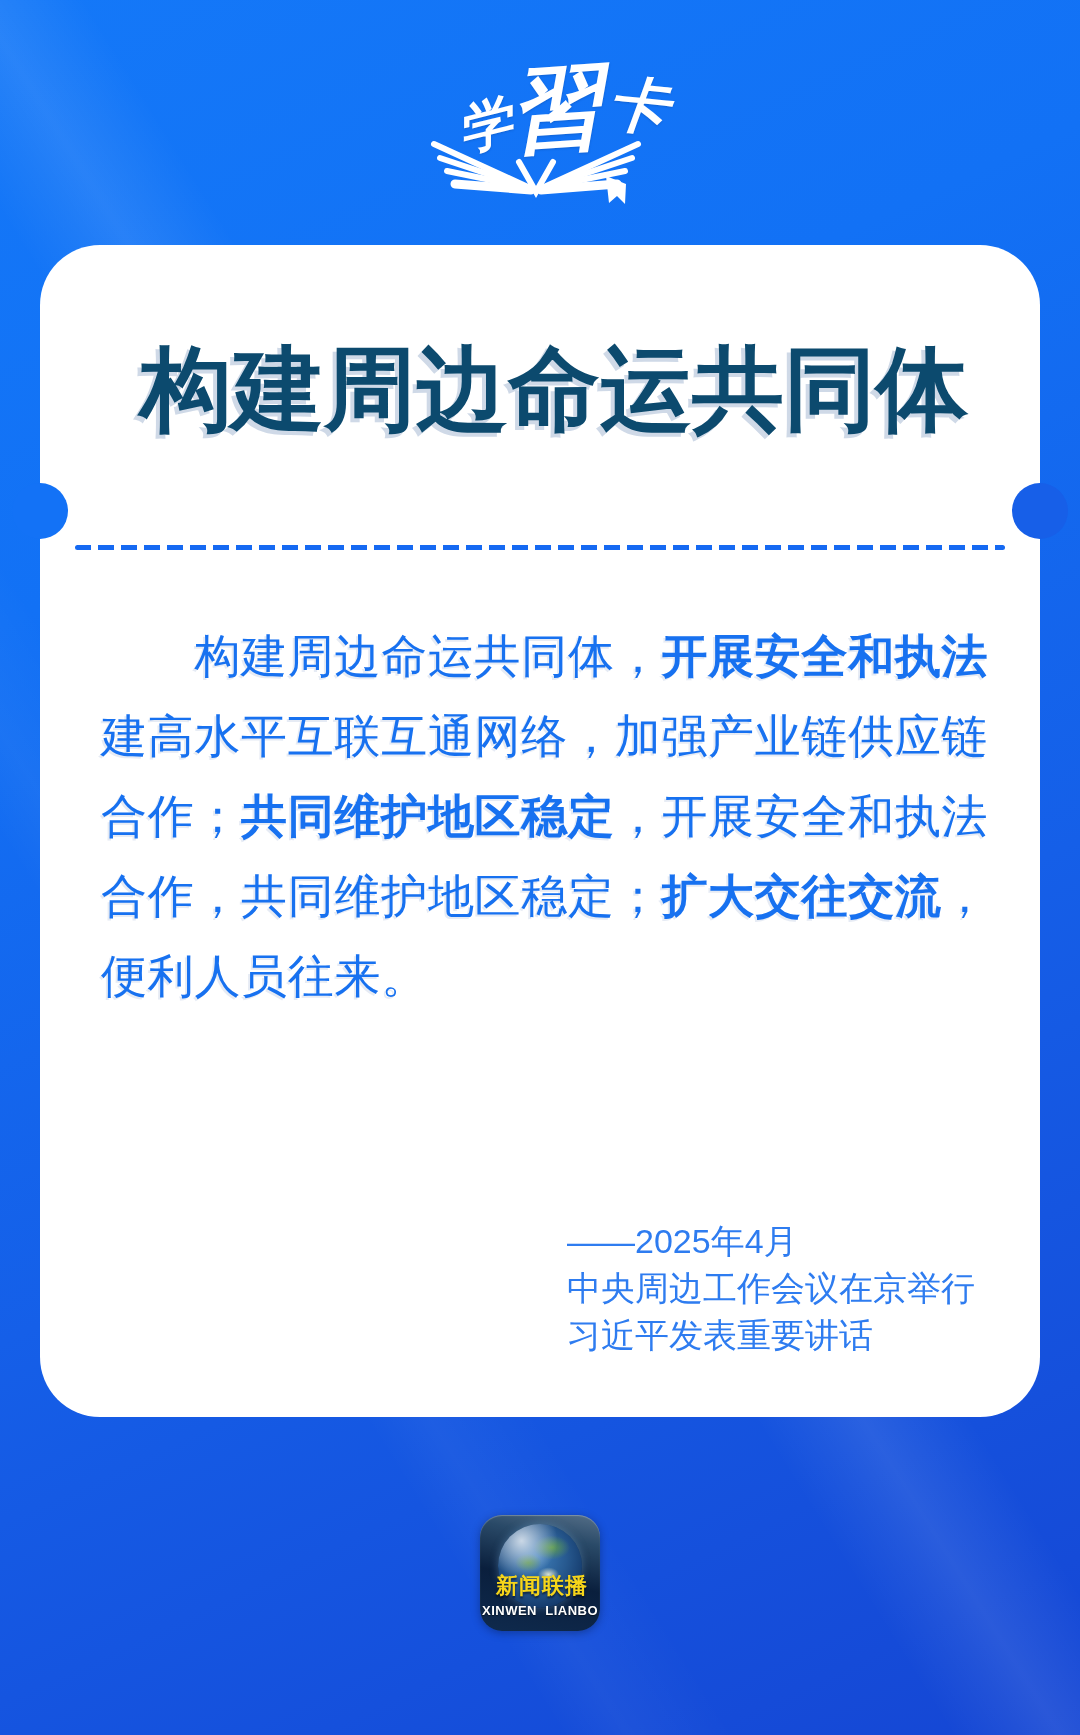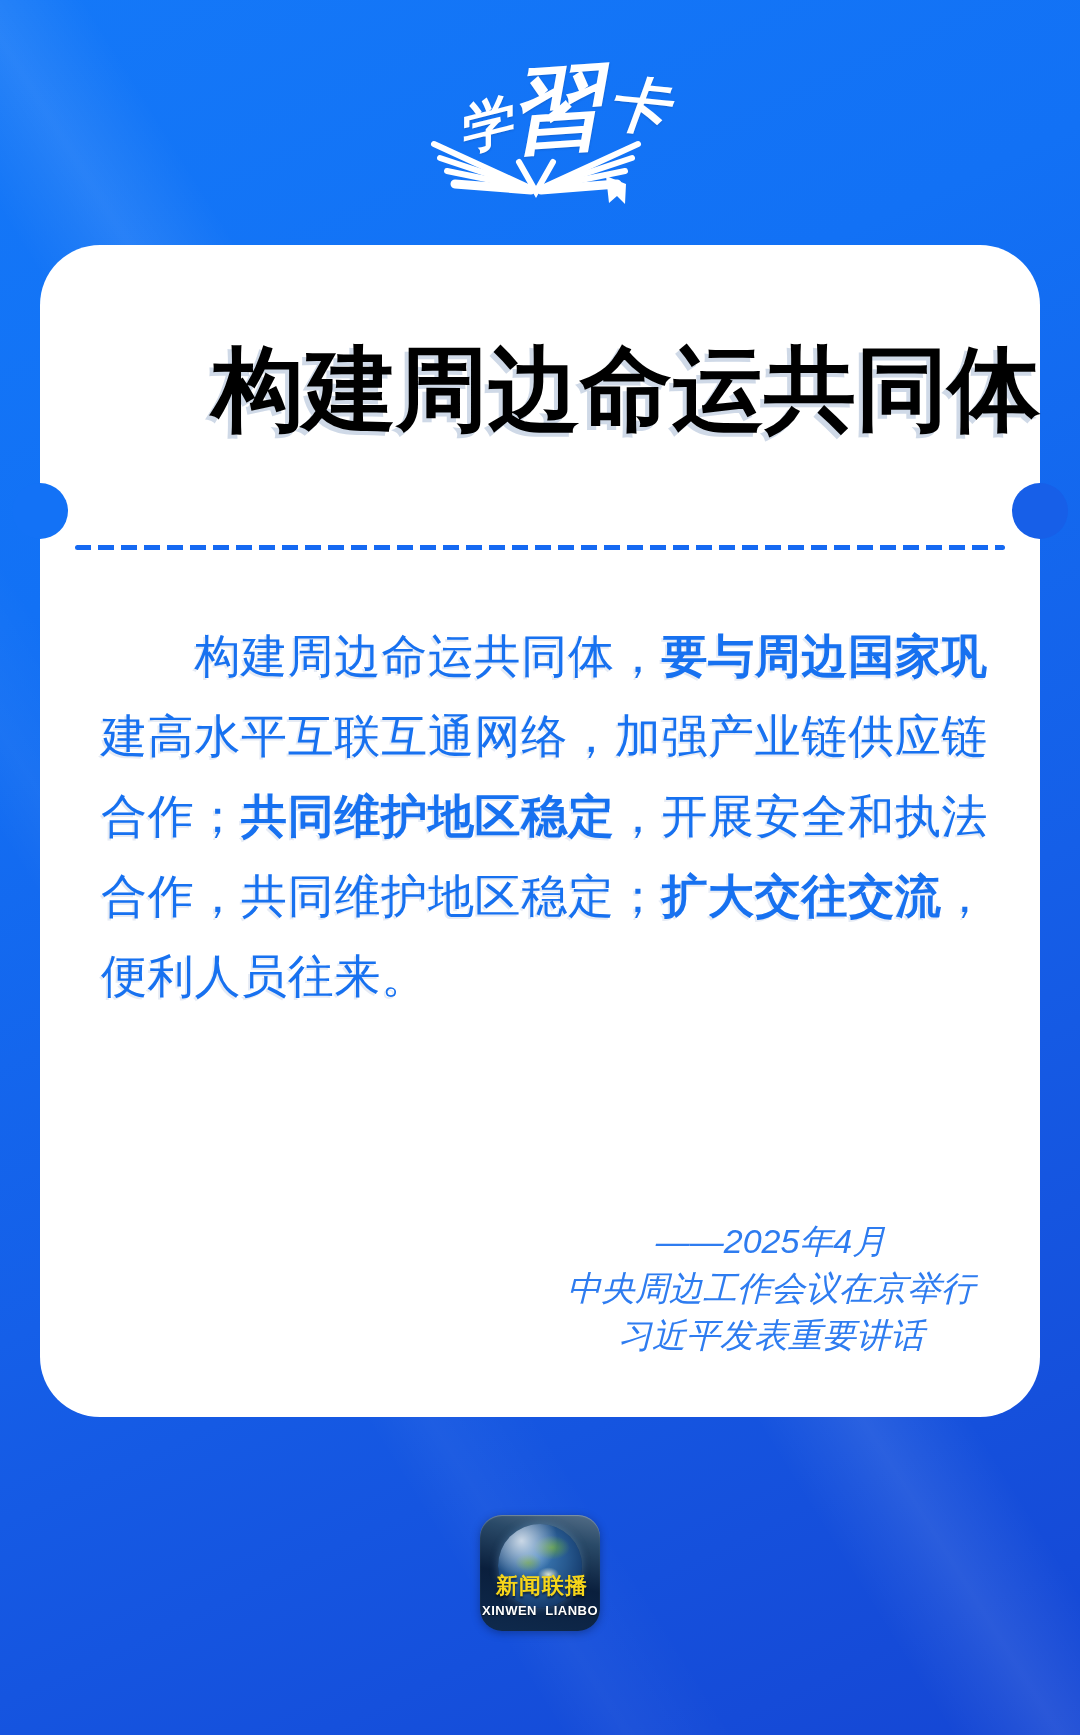--- a/index.html
+++ b/index.html
@@ -44,39 +44,38 @@
   }
   .notch-left{ left:-28px; background:#1372F6; }
   .notch-right{ left:calc(100% - 28px); background:#175FE8; }
   .dash{
     position:absolute; left:35px; top:300px; width:930px; height:5px;
     background:repeating-linear-gradient(90deg,#1569F2 0 16px,transparent 16px 23px);
     border-radius:3px;
   }
   .title{
     position:absolute; left:0; top:90px; width:100%;
-    text-align:right; font-size:92px; line-height:108px; font-weight:900;
-    color:#000000; letter-spacing:0px;
+    text-align:center; font-size:92px; line-height:108px; font-weight:900;
+    color:#0c4a6e; letter-spacing:0px;
     text-shadow:-4px 4px 0 rgba(168,186,212,0.55);
     padding-left:28px;
   }
   .card-body{
     position:absolute; left:61px; top:371px; width:890px;
     color:#1771F0;
   }
   .body-line{
     height:80px; line-height:80px; font-size:46px; letter-spacing:0.7px;
     white-space:nowrap; font-weight:400;
     text-shadow:-2px 2px 0 rgba(183,199,224,0.35);
   }
   .body-line .bold{ font-weight:900; }
   .attribution{
-    position:absolute; right:65px; top:973px; text-align:center;
+    position:absolute; right:65px; top:973px; text-align:left;
     color:#2E7CF0;
-    font-style:italic;
   }
   .att-line{ font-size:34px; line-height:47px; font-weight:400; }
 
   
   .badge{
     position:absolute; left:480px; top:1515px; width:120px; height:116px;
     border-radius:22px; overflow:hidden;
     background:linear-gradient(192deg,#567089 0%,#2a4a68 22%,#0a1f3d 55%,#0f2a4d 100%);
     box-shadow:inset 0 1px 1px rgba(255,255,255,.28), 0 2px 8px rgba(5,20,60,.4);
   }
@@ -128,21 +127,21 @@
       <path d="M176 62 L196 70 L195 90 L187 82 L179 89 Z" fill="#ffffff"></path>
     </svg>
   </header>
 
   <main class="card">
     <h1 class="title">构建周边命运共同体</h1>
     <div class="notch notch-left"></div>
     <div class="notch notch-right"></div>
     <div class="dash"></div>
     <div class="card-body">
-        <div class="body-line"><span>　　构建周边命运共同体，</span><span class="bold">要与周边国家巩</span></div>
+        <div class="body-line"><span>　　构建周边命运共同体，</span><span class="bold">开展安全和执法</span></div>
         <div class="body-line"><span>建高水平互联互通网络，加强产业链供应链</span></div>
         <div class="body-line"><span>合作；</span><span class="bold">共同维护地区稳定</span><span>，开展安全和执法</span></div>
         <div class="body-line"><span>合作，共同维护地区稳定；</span><span class="bold">扩大交往交流</span><span>，</span></div>
         <div class="body-line"><span>便利人员往来。</span></div>
       </div>
     <div class="attribution">
         <div class="att-line">——2025年4月</div>
         <div class="att-line">中央周边工作会议在京举行</div>
         <div class="att-line">习近平发表重要讲话</div>
       </div>

